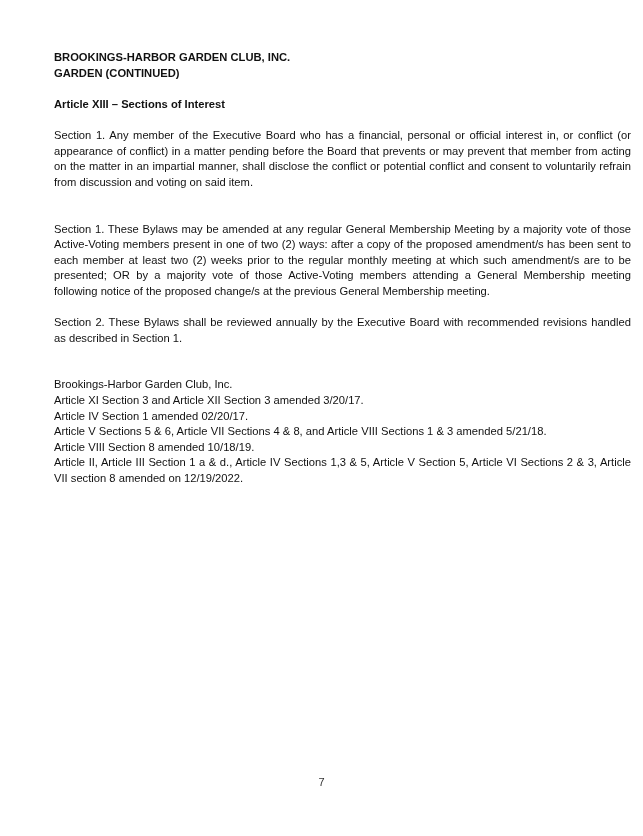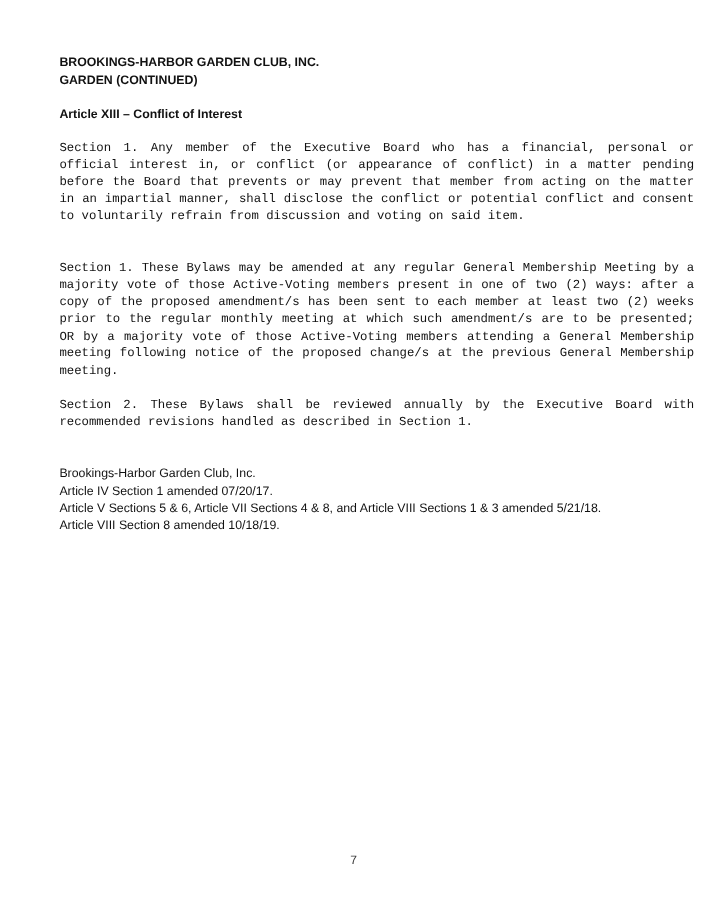--- a/index.html
+++ b/index.html
@@ -21,21 +21,20 @@
       top: 50px;
       width: 577px;
       font-size: 11.2px;
       line-height: 15.6px;
       margin-left: 18px;
     }
     .bold { font-weight: bold; }
     .para {
       text-align: justify;
       margin: 0;
-      font-family: Liberation Mono, monospace;
     }
     .gap { height: 15.6px; }
     .header-line { margin: 0; }
     .line { margin: 0; }
     .page-number {
       position: absolute;
       left: 0;
       width: 643px;
       top: 776px;
       text-align: center;
@@ -44,33 +43,35 @@
     }
   </style>
 </head>
 <body>
 
 <div class="page">
   <p class="header-line bold">BROOKINGS-HARBOR GARDEN CLUB, INC.</p>
   <p class="header-line bold">GARDEN (CONTINUED)</p>
   <div class="gap"></div>
 
-  <p class="header-line bold">Article XIII – Conflict of Interest</p>
+  <p class="header-line bold">Article XIII – Sections of Interest</p>
   <div class="gap"></div>
   <p class="para">Section 1.  Any member of the Executive Board who has a financial, personal or official interest in, or conflict (or appearance of conflict) in a matter pending before the Board that prevents or may prevent that member from acting on the matter in an impartial manner, shall disclose the conflict or potential conflict and consent to voluntarily refrain from discussion and voting on said item.</p>
   <div class="gap"></div>
 
   <div class="gap"></div>
   <p class="para">Section 1.  These Bylaws may be amended at any regular General Membership Meeting by a majority vote of those Active-Voting members present in one of two (2) ways: after a copy of the proposed amendment/s has been sent to each member at least two (2) weeks prior to the regular monthly meeting at which such amendment/s are to be presented; OR by a majority vote of those Active-Voting members attending a General Membership meeting following notice of the proposed change/s at the previous General Membership meeting.</p>
   <div class="gap"></div>
   <p class="para">Section 2.  These Bylaws shall be reviewed annually by the Executive Board with recommended revisions handled as described in Section 1.</p>
   <div class="gap"></div>
   <div class="gap"></div>
 
   <div>
     <p class="line">Brookings-Harbor Garden Club, Inc.</p>
-    <p class="line">Article IV Section 1 amended 07/20/17.</p>
+    <p class="line">Article XI Section 3 and Article XII Section 3 amended 3/20/17.</p>
+    <p class="line">Article IV Section 1 amended 02/20/17.</p>
     <p class="line">Article V Sections 5 &amp; 6, Article VII Sections 4 &amp; 8, and Article VIII Sections 1 &amp; 3 amended 5/21/18.</p>
     <p class="line">Article VIII Section 8 amended 10/18/19.</p>
+    <p class="line para">Article II, Article III Section 1 a &amp; d., Article IV Sections 1,3 &amp; 5, Article V Section 5, Article VI Sections 2 &amp; 3, Article VII section 8 amended on 12/19/2022.</p>
   </div>
 </div>
 
 <div class="page-number">7</div>
 
 </body></html>

